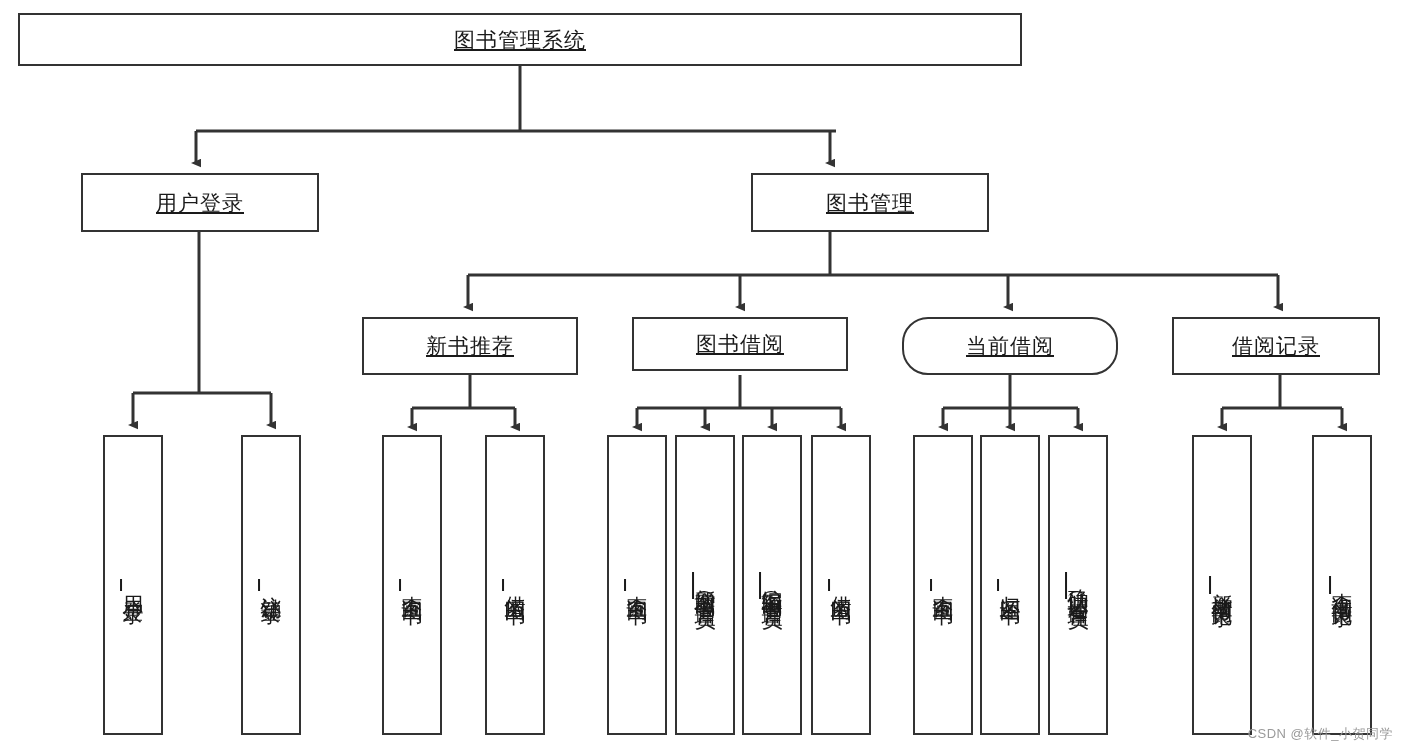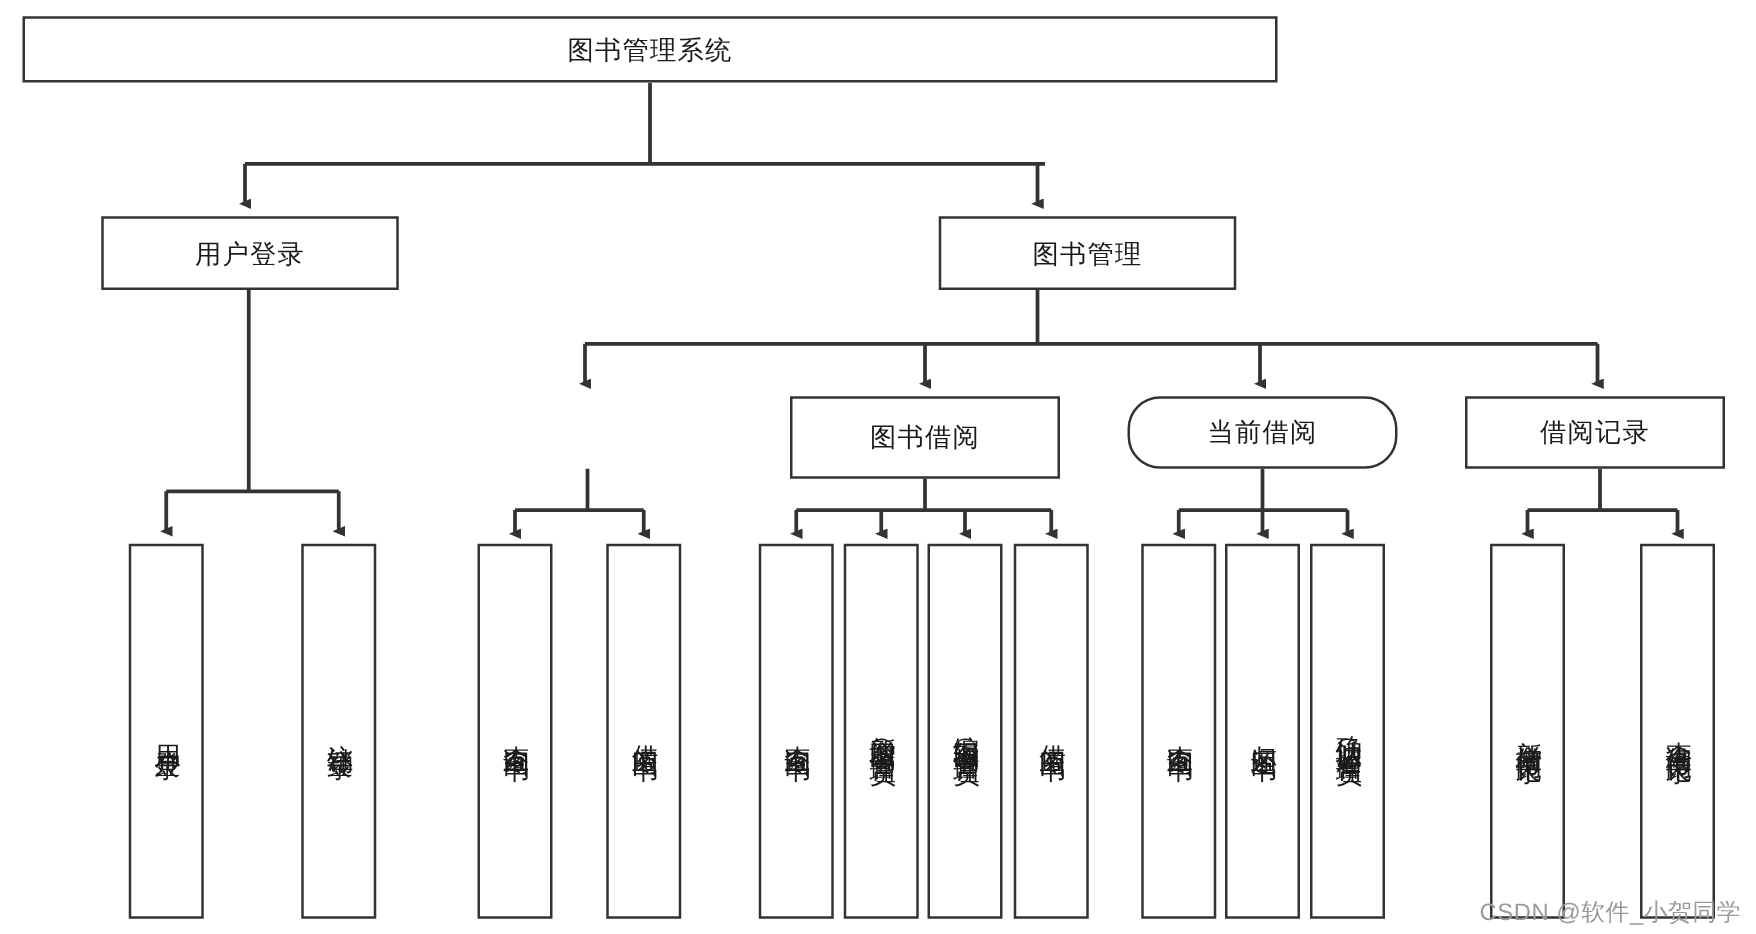--- a/index.html
+++ b/index.html
@@ -27,39 +27,40 @@
   }
   .node {
     position: absolute;
     box-sizing: border-box;
     border: 2px solid #333333;
     background: #ffffff;
     display: flex;
     align-items: center;
     justify-content: center;
     color: #1a1a1a;
+    text-decoration: underline;
   }
   .node.horiz {
     font-size: 21px;
     letter-spacing: 1px;
   }
   .node.vert {
     writing-mode: vertical-rl;
     text-orientation: upright;
     font-size: 21px;
     letter-spacing: 3px;
     line-height: 1.05;
     padding: 4px 0;
     text-align: center;
   }
   .watermark {
     position: absolute;
     right: 12px;
     bottom: 4px;
-    font-size: 19px;
+    font-size: 13px;
     color: #9a9a9a;
     white-space: nowrap;
     letter-spacing: 0.5px;
   }
 </style>
 </head>
 <body>
 
 <div id="canvas">
 
@@ -111,21 +112,22 @@
       <path d="M1222,408 L1222,427" marker-end="url(#arrow)"></path>
       <path d="M1342,408 L1342,427" marker-end="url(#arrow)"></path>
     </g>
   </svg>
 
   <div class="node horiz" style="left:18px; top:13px; width:1004px; height:53px;">图书管理系统</div>
 
   <div class="node horiz" style="left:81px; top:173px; width:238px; height:59px;">用户登录</div>
   <div class="node horiz" style="left:711px; top:173px; width:238px; height:59px;margin-left:40px;">图书管理</div>
 
-  <div class="node horiz" style="left:632px; top:317px; width:216px; height:66px;">图书借阅</div>
+  <div class="node horiz" style="left:362px; top:317px; width:216px; height:58px;">新书推荐</div>
+  <div class="node horiz" style="left:632px; top:317px; width:216px; height:54px;">图书借阅</div>
   <div class="node horiz" style="left:902px; top:317px; width:216px; height:58px;border-radius:26px;">当前借阅</div>
   <div class="node horiz" style="left:1172px; top:317px; width:208px; height:58px;">借阅记录</div>
 
   <div class="node vert" style="left:103px; top:435px; width:60px; height:300px;">用户登录</div>
   <div class="node vert" style="left:241px; top:435px; width:60px; height:300px;">注销登录</div>
 
   <div class="node vert" style="left:382px; top:435px; width:60px; height:300px;">查询图书</div>
   <div class="node vert" style="left:485px; top:435px; width:60px; height:300px;">借阅图书</div>
 
   <div class="node vert" style="left:607px; top:435px; width:60px; height:300px;">查询图书</div>

